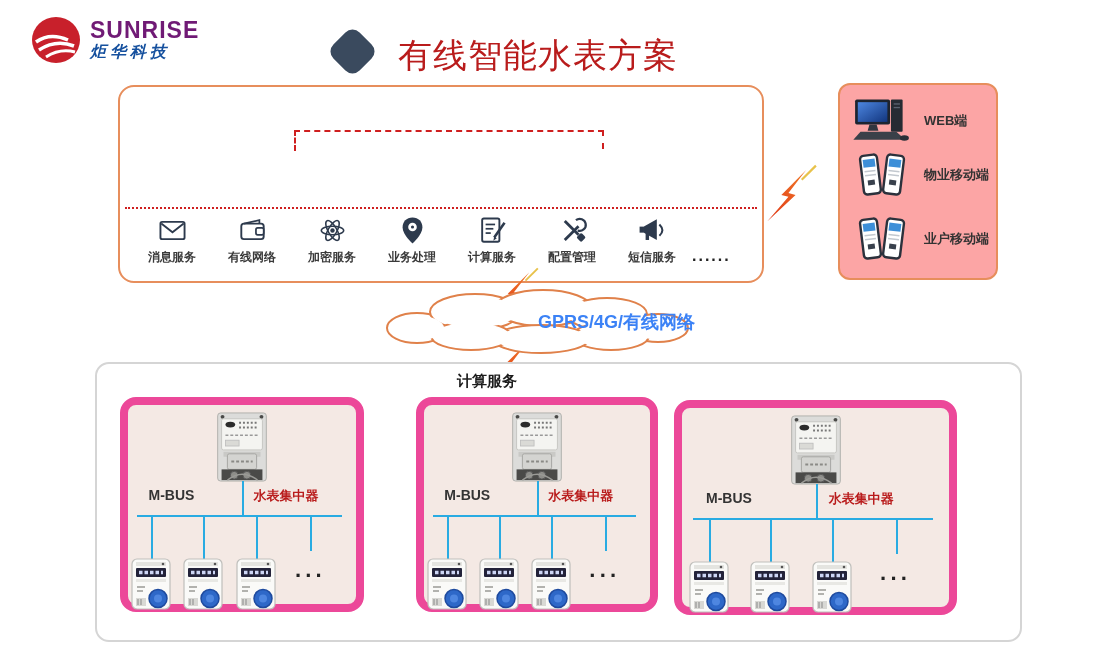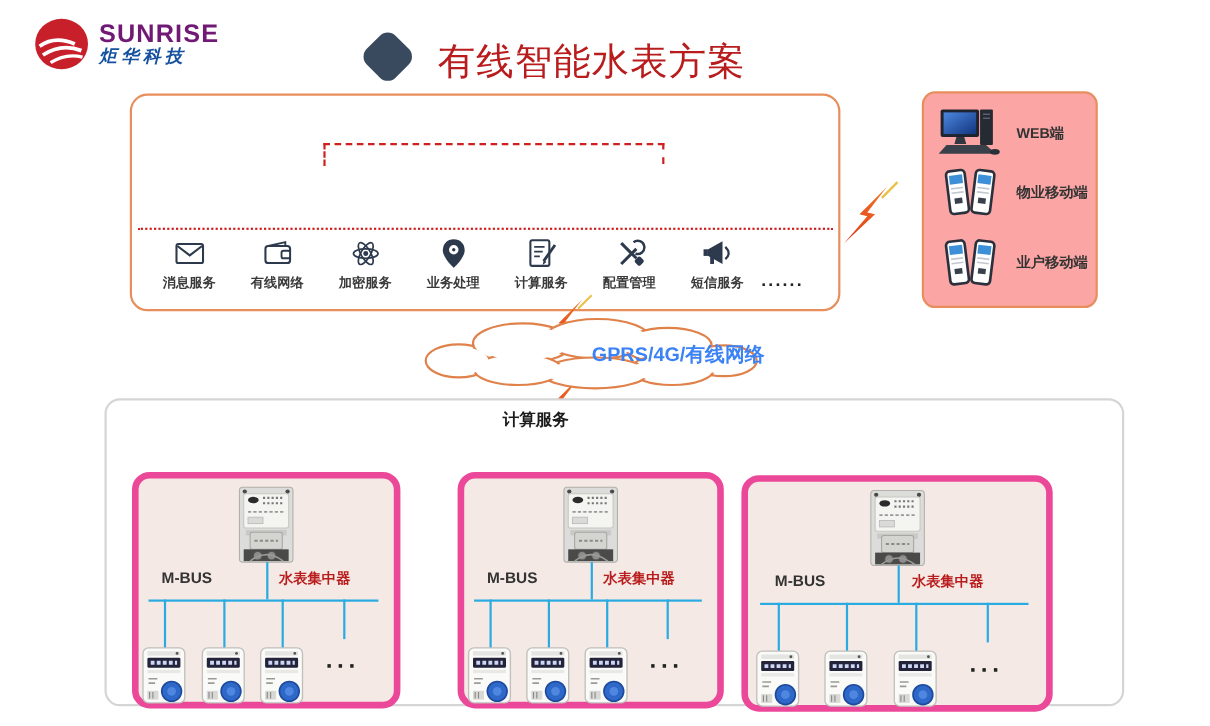--- a/index.html
+++ b/index.html
@@ -41,21 +41,21 @@
   .cl-lbl { font-size:13px; font-weight:bold; color:#333; white-space:nowrap; }
 
   
   .cloud-wrap { left:375px; top:284px; width:320px; height:74px; }
   .cloud-lbl { left:0; right:0; top:26px; text-align:right; font-size:18px; font-weight:600; color:#3b82f6; }
 
   
   .field { left:95px; top:362px; width:927px; height:280px; background:#fff;
     border:2px solid #D5D5D5; border-radius:14px; }
   .field-title { left:345px; top:8px; width:90px; text-align:center; font-size:15px; font-weight:bold; color:#1c1c1c; }
-  .group { position:absolute; background:#F4E9E4; border:6px solid #ec4899; border-radius:16px; height:215px;margin-top:32px; }
+  .group { position:absolute; background:#F4E9E4; border:8px solid #ec4899; border-radius:16px; height:215px; }
   .g1 { left:23px;  top:33px; width:244px; }
   .g2 { left:319px; top:33px; width:242px; }
   .g3 { left:577px; top:36px; width:283px; }
   .conc { position:absolute; left:50%; transform:translateX(-50%); top:6px; width:58px; height:72px; }
   .conc-line { position:absolute; left:50%; top:76px; width:2px; height:34px; background:#29ABE2; }
   .bus { position:absolute; left:4%; right:6%; top:110px; height:2px; background:#29ABE2; }
   .drop { position:absolute; top:110px; width:2px; background:#29ABE2; }
   .d1 { left:10%; height:44px; } .d2 { left:33%; height:44px; } .d3 { left:56%; height:44px; } .d4 { left:80%; height:36px; }
   .mbus-lbl { position:absolute; left:9%; top:82px; font-size:14px; font-weight:bold; color:#333; }
   .dev-lbl  { position:absolute; left:55%; top:82px; font-size:13px; font-weight:bold; color:#b91c1c; }

